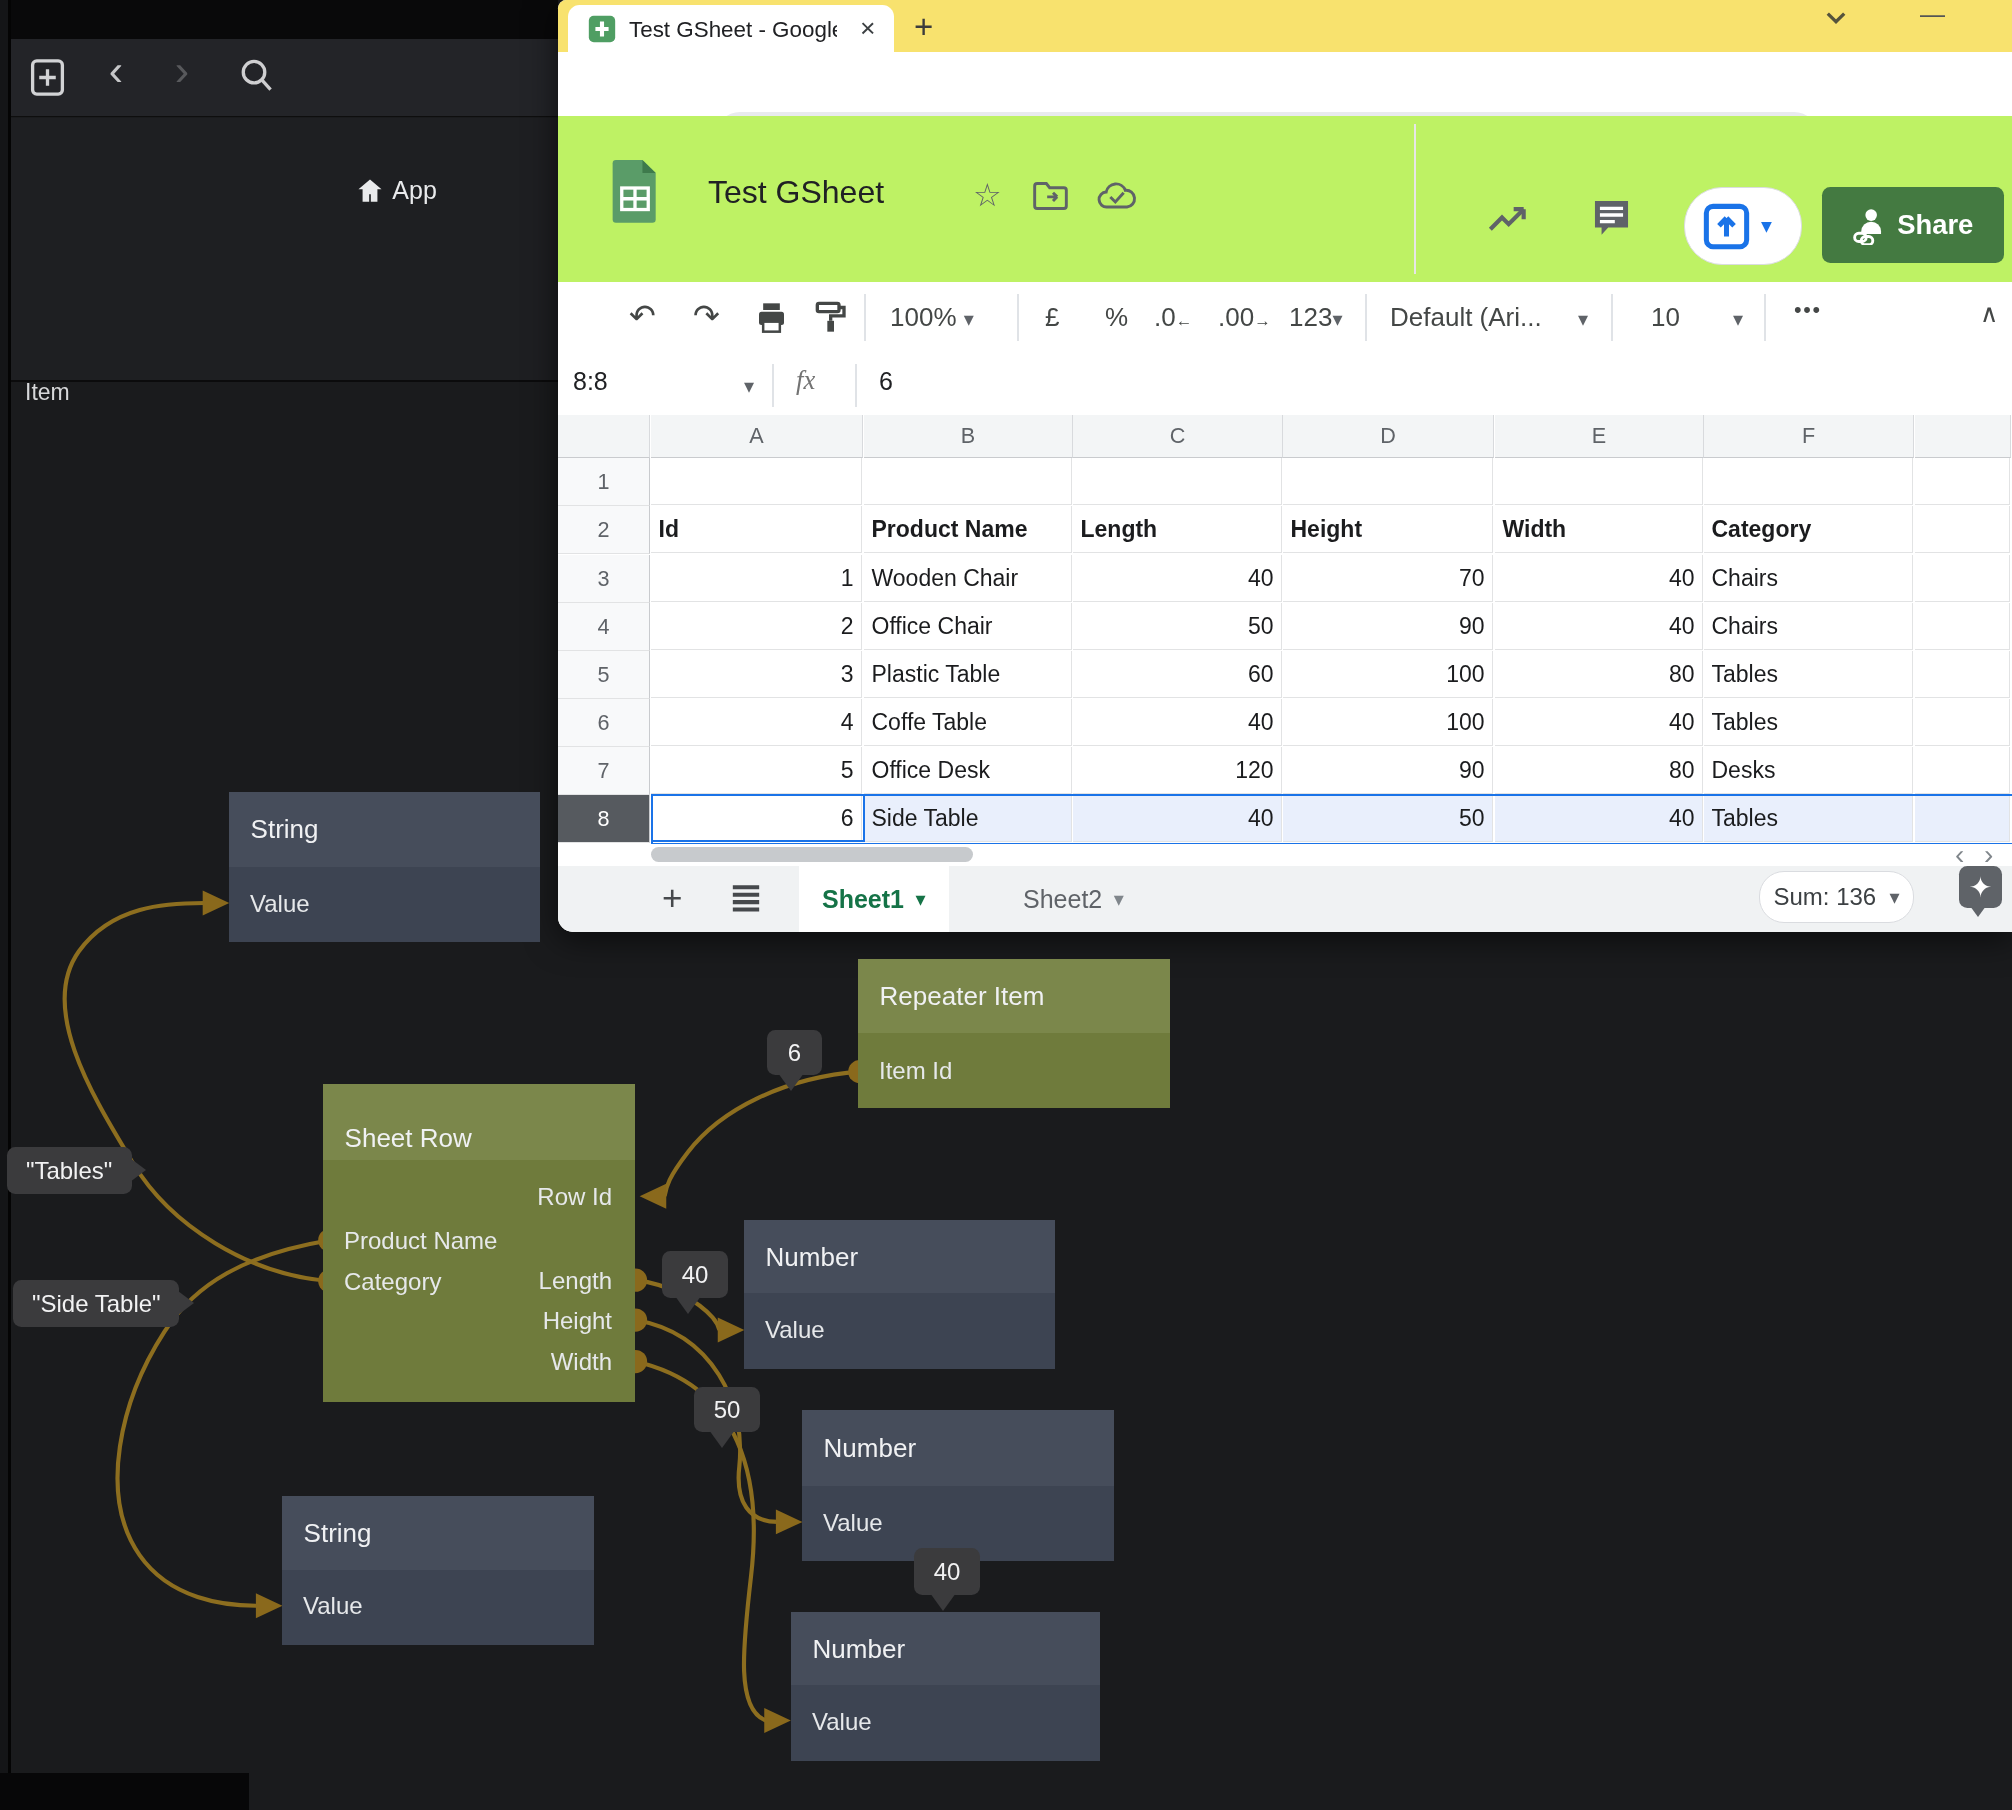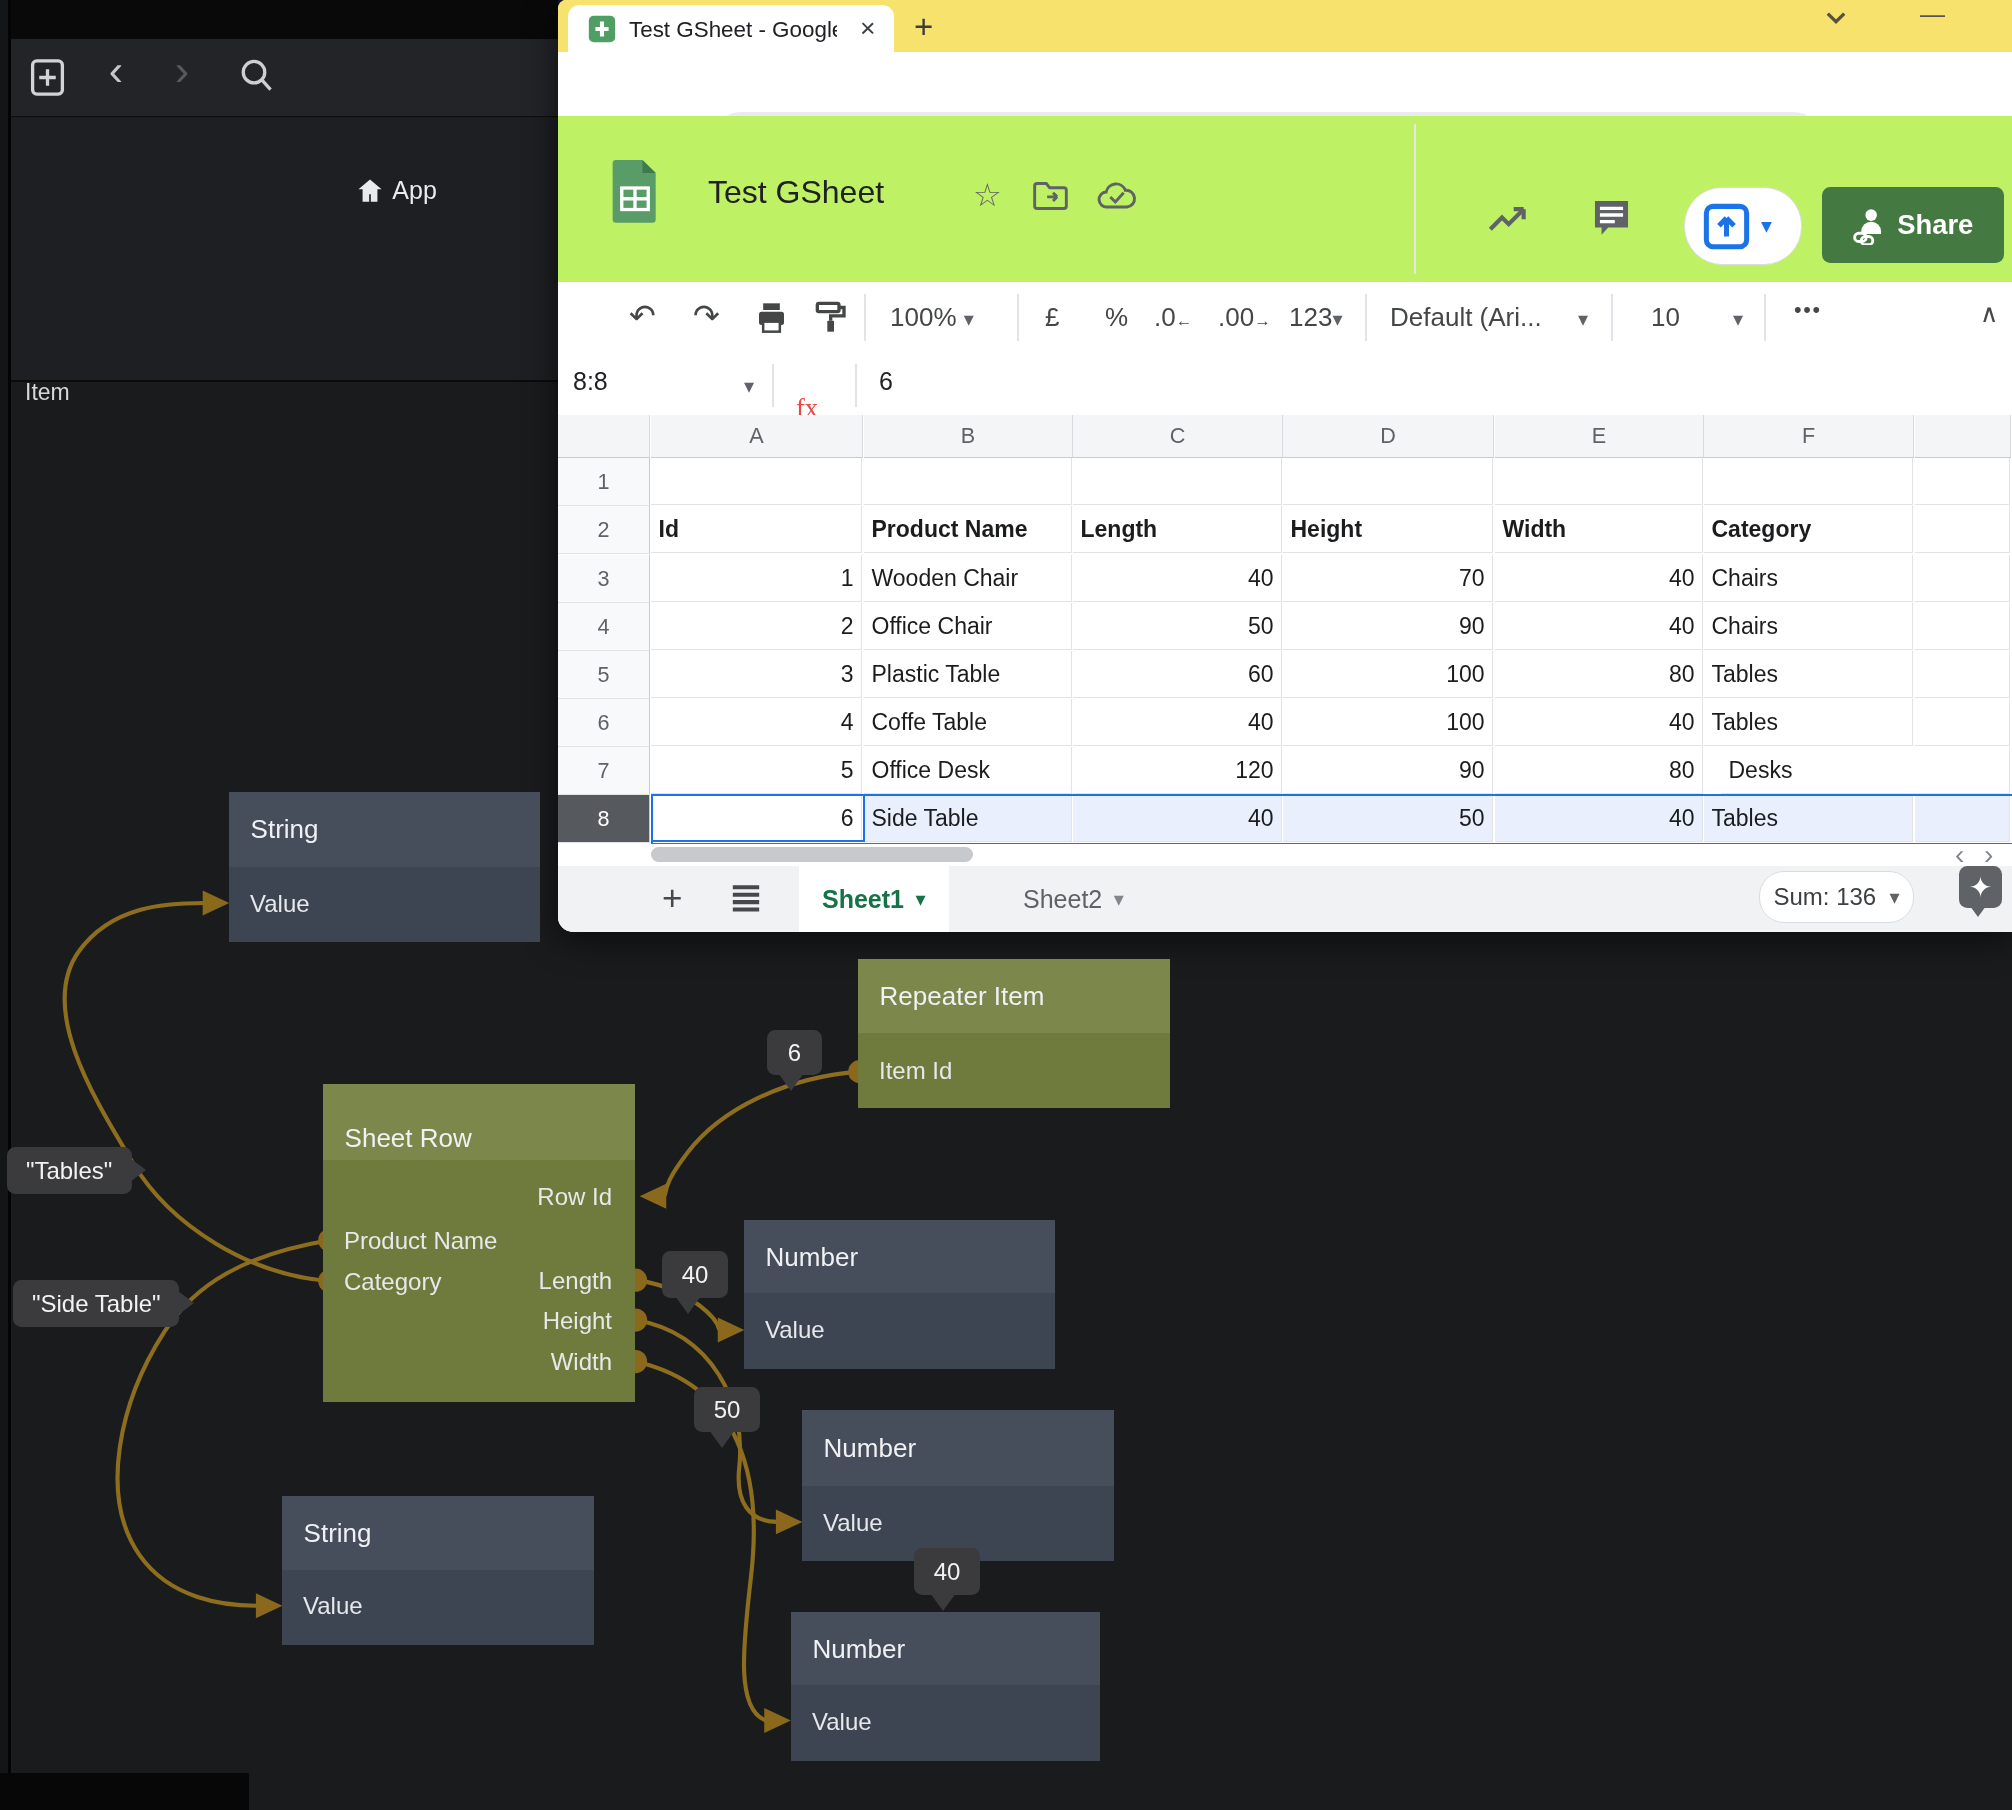--- a/index.html
+++ b/index.html
@@ -60,21 +60,21 @@
   #present-pill{left:1126px;top:71px;width:116px;height:76px;border:1.7px solid #dadce0;border-radius:38px;background:#fff;}
   #share-btn{left:1264px;top:71px;width:182px;height:76px;background:#447a41;border-radius:8.3px;color:#fff;
              font-size:27.4px;font-weight:bold;display:flex;align-items:center;justify-content:center;gap:11.6px;}
   #fmtbar{left:0;top:282px;width:1454px;height:75px;background:#fff;border-bottom:0.8px solid #ececec;}
   .tb{position:absolute;color:#444746;font-size:26px;top:20px;}
   .tb.ic{font-size:32px;top:15px;}
   .sep{position:absolute;top:11.6px;width:1.7px;height:47px;background:#e0e3e7;}
   .carr{color:#5f6368;font-size:20px;}
   #fxbar{left:0;top:357px;width:1454px;height:58px;background:#fff;border-bottom:1.7px solid #dfe1e5;}
   #namebox{left:15px;top:10px;width:174px;color:#202124;font-size:25px;}
-  #fx-it{left:238px;top:8.3px;color:#ef4444;font-size:26.6px;font-family:"Liberation Serif","DejaVu Serif",serif;margin-top:28px;}
+  #fx-it{left:238px;top:8.3px;color:#737373;font-size:26.6px;font-style:italic;font-family:"Liberation Serif","DejaVu Serif",serif;}
   #fx-val{left:321px;top:10px;color:#202124;font-size:25px;}
   .vline{position:absolute;top:6.6px;width:1.7px;height:43px;background:#e0e3e7;}
   
   .chead{position:absolute;background:#f3f5f6;border-right:1.7px solid #d8dadd;border-bottom:1.7px solid #c9cbce;
          color:#5f6368;font-size:21.6px;display:flex;align-items:center;justify-content:center;}
   .rnum{position:absolute;background:#f8f9fa;border-right:1.7px solid #c9cbce;border-bottom:1.7px solid #e2e3e4;
         color:#5f6368;font-size:21.6px;display:flex;align-items:center;justify-content:center;}
   .rnum.sel{background:#565a5f;color:#fff;}
   .cell{position:absolute;background:#fff;border-right:1.7px solid #e2e3e4;border-bottom:1.7px solid #e2e3e4;
         color:#1b1c1e;font-size:23px;display:flex;align-items:center;padding:0 7.5px;box-sizing:border-box;white-space:nowrap;overflow:hidden;text-align:right;}
@@ -428,21 +428,21 @@
         <div class="cell num" style="left: 725px; top: 284px; width: 210px; height: 47px;">100</div>
         <div class="cell num" style="left: 937px; top: 284px; width: 208px; height: 47px;">40</div>
         <div class="cell" style="left: 1146px; top: 284px; width: 209px; height: 47px;">Tables</div>
         <div class="cell" style="left: 1357px; top: 284px; width: 95px; height: 47px;"></div>
         <div class="rnum" style="left: 0px; top: 332px; width: 91px; height: 47px;">7</div>
         <div class="cell num" style="left: 93px; top: 332px; width: 211px; height: 47px;">5</div>
         <div class="cell" style="left: 306px; top: 332px; width: 208px; height: 47px;">Office Desk</div>
         <div class="cell num" style="left: 515px; top: 332px; width: 209px; height: 47px;">120</div>
         <div class="cell num" style="left: 725px; top: 332px; width: 210px; height: 47px;">90</div>
         <div class="cell num" style="left: 937px; top: 332px; width: 208px; height: 47px;">80</div>
-        <div class="cell" style="left: 1146px; top: 332px; width: 209px; height: 47px; margin-left: 17px;">Desks</div>
+        <div class="cell" style="left: 1146px; top: 332px; width: 209px; height: 47px;">Desks</div>
         <div class="cell" style="left: 1357px; top: 332px; width: 95px; height: 47px;"></div>
         <div class="rnum sel" style="left: 0px; top: 380px; width: 91px; height: 47px;">8</div>
         <div class="cell num" style="left: 93px; top: 380px; width: 211px; height: 47px;">6</div>
         <div class="cell tint" style="left: 306px; top: 380px; width: 208px; height: 47px;">Side Table</div>
         <div class="cell num tint" style="left: 515px; top: 380px; width: 209px; height: 47px;">40</div>
         <div class="cell num tint" style="left: 725px; top: 380px; width: 210px; height: 47px;">50</div>
         <div class="cell num tint" style="left: 937px; top: 380px; width: 208px; height: 47px;">40</div>
         <div class="cell tint" style="left: 1146px; top: 380px; width: 209px; height: 47px;">Tables</div>
         <div class="cell tint" style="left: 1357px; top: 380px; width: 95px; height: 47px;"></div>
         <div id="selband" style="left: 93px; top: 379px; width: 1361px; height: 47px;"></div>

